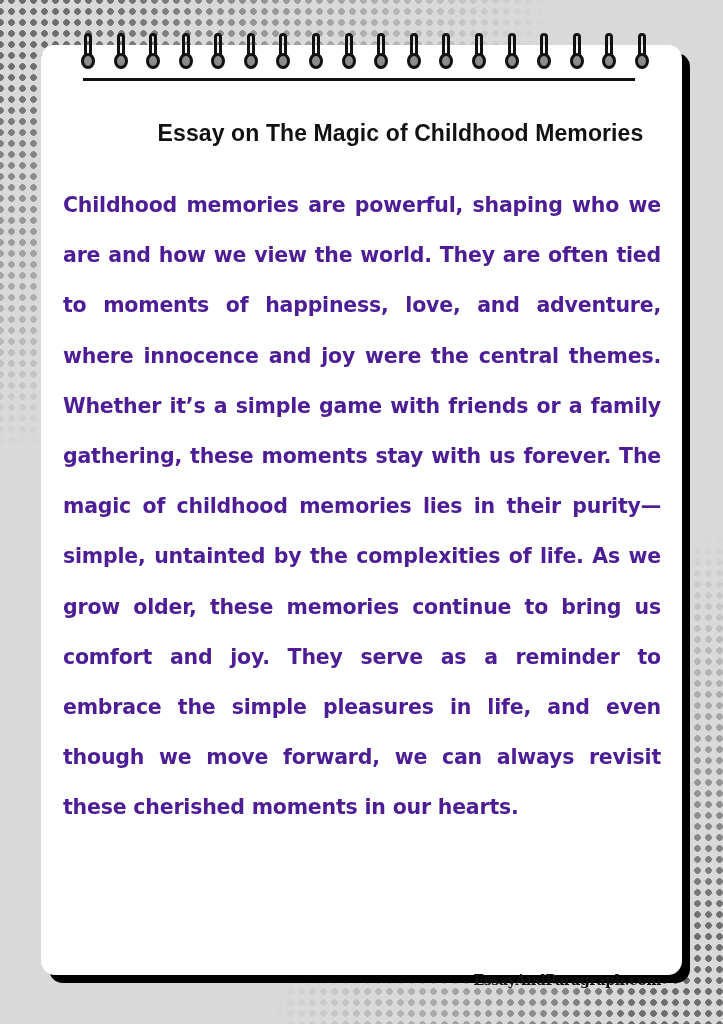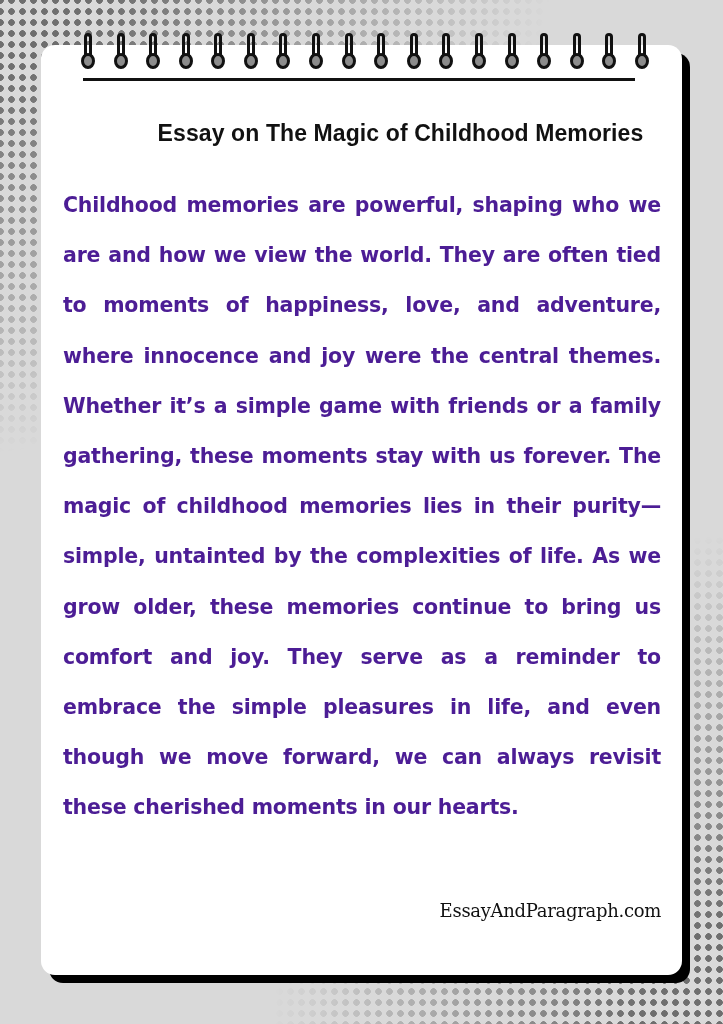--- a/index.html
+++ b/index.html
@@ -54,22 +54,22 @@
     position:absolute; left:41px; top:120px; width:719px; text-align:center;
     font-family:"Liberation Sans", sans-serif; font-weight:bold; font-size:23px;
     color:#111; letter-spacing:0.1px;
   }
   .body-text {
     position:absolute; left:63px; top:180px; width:598px;
     font-family:"DejaVu Sans", sans-serif; font-weight:bold; font-size:20.5px;
     line-height:50.2px; color:#4c1d95; text-align:justify; letter-spacing:-0.2px;
   }
   .footer {
-    position:absolute; right:62px; top:900px;
-    font-family:"DejaVu Serif", serif; font-weight:normal; font-size:18px; color:#111;
+    position:absolute; right:62px; top:972px;
+    font-family:"DejaVu Serif", serif; font-weight:bold; font-size:14px; color:#111;
     letter-spacing:-0.3px;
   }
 </style>
 </head>
 <body>
 
 <div class="halftone-tl"></div>
 <div class="halftone-br"></div>
 
 <div class="card-shadow"></div>

